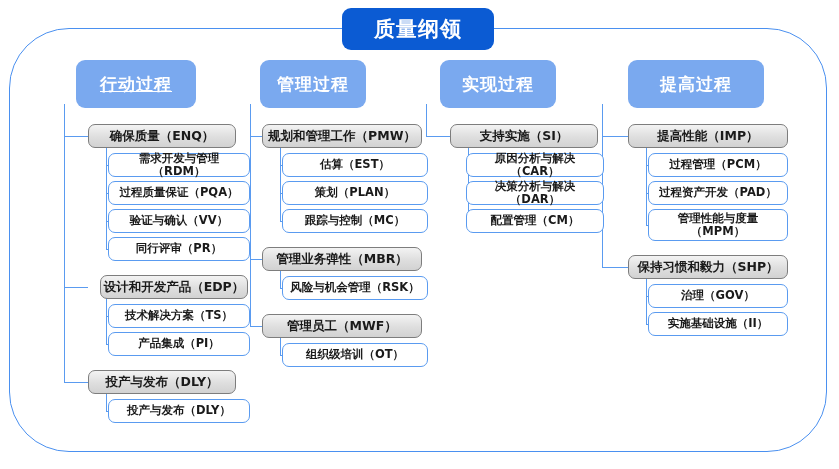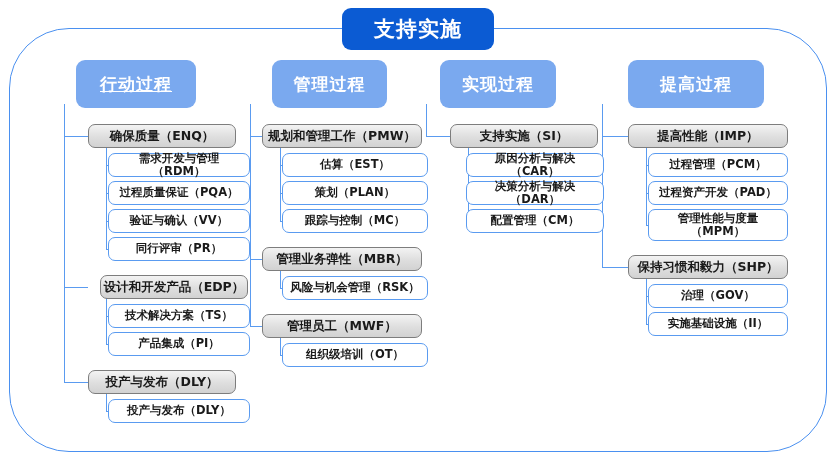--- a/index.html
+++ b/index.html
@@ -116,21 +116,21 @@
     z-index: 1;
   }
 </style>
 </head>
 <body>
 
 <div id="canvas">
 
   <div id="outer-frame"></div>
 
-  <div id="title-box">支持实施</div>
+  <div id="title-box">质量纲领</div>
 
   <div id="columns-root">
       <div class="column" style="left: 0px;">
         <div class="col-header" style="left: 76px; width: 120px; text-decoration: underline;">行动过程</div>
         <div class="group-box" style="left: 88px; top: 64px; width: 148px; height: 24px;">确保质量（ENQ）</div>
         <div class="conn-h" style="left: 64px; top: 76px; width: 24px;"></div>
         <div class="leaf-box" style="left: 108px; top: 93px; width: 142px; height: 24px;">需求开发与管理（RDM）</div>
         <div class="conn-h" style="left: 106px; top: 105px; width: 2px;"></div>
         <div class="leaf-box" style="left: 108px; top: 121px; width: 142px; height: 24px;">过程质量保证（PQA）</div>
         <div class="conn-h" style="left: 106px; top: 133px; width: 2px;"></div>
@@ -147,21 +147,21 @@
         <div class="conn-h" style="left: 106px; top: 284px; width: 2px;"></div>
         <div class="conn-v" style="left: 106px; top: 237px; height: 47px;"></div>
         <div class="group-box" style="left: 88px; top: 310px; width: 148px; height: 24px;">投产与发布（DLY）</div>
         <div class="conn-h" style="left: 64px; top: 322px; width: 24px;"></div>
         <div class="leaf-box" style="left: 108px; top: 339px; width: 142px; height: 24px;">投产与发布（DLY）</div>
         <div class="conn-h" style="left: 106px; top: 351px; width: 2px;"></div>
         <div class="conn-v" style="left: 106px; top: 332px; height: 19px;"></div>
         <div class="conn-v" style="left: 64px; top: 44px; height: 278px;"></div>
       </div>
       <div class="column" style="left: 0px;">
-        <div class="col-header" style="left: 272px; width: 115px;">管理过程</div>
+        <div class="col-header" style="left: 260px; width: 106px;">管理过程</div>
         <div class="group-box" style="left: 262px; top: 64px; width: 160px; height: 24px;">规划和管理工作（PMW）</div>
         <div class="conn-h" style="left: 250px; top: 76px; width: 12px;"></div>
         <div class="leaf-box" style="left: 282px; top: 93px; width: 146px; height: 24px;">估算（EST）</div>
         <div class="conn-h" style="left: 280px; top: 105px; width: 2px;"></div>
         <div class="leaf-box" style="left: 282px; top: 121px; width: 146px; height: 24px;">策划（PLAN）</div>
         <div class="conn-h" style="left: 280px; top: 133px; width: 2px;"></div>
         <div class="leaf-box" style="left: 282px; top: 149px; width: 146px; height: 24px;">跟踪与控制（MC）</div>
         <div class="conn-h" style="left: 280px; top: 161px; width: 2px;"></div>
         <div class="conn-v" style="left: 280px; top: 86px; height: 75px;"></div>
         <div class="group-box" style="left: 262px; top: 187px; width: 160px; height: 24px;">管理业务弹性（MBR）</div>

